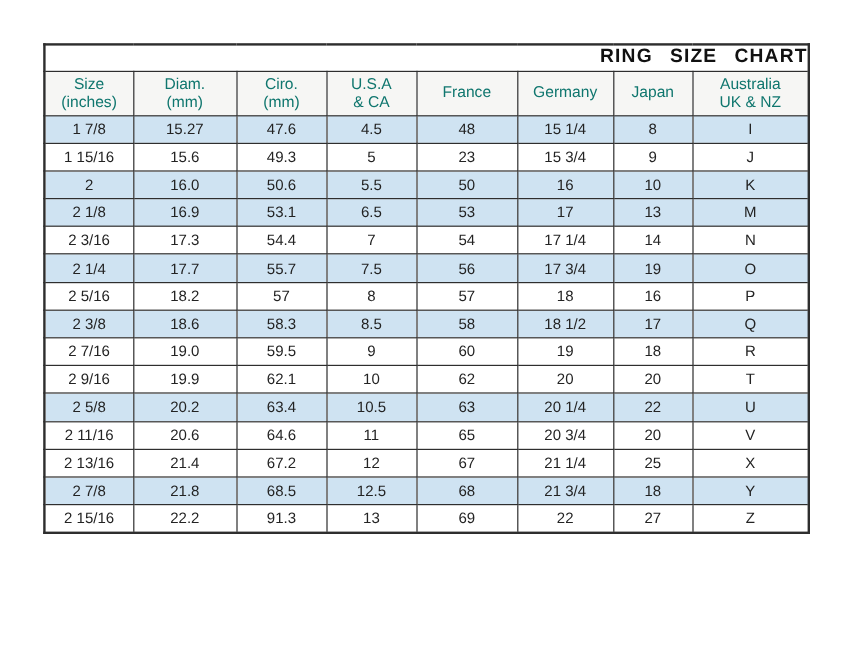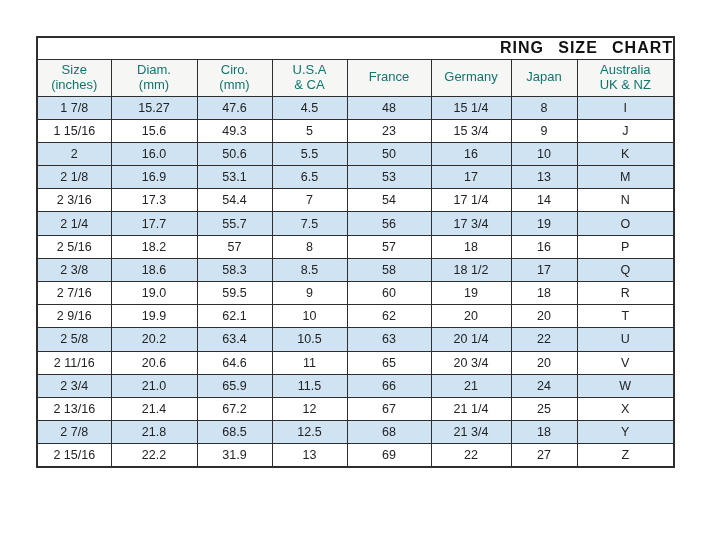--- a/index.html
+++ b/index.html
@@ -236,30 +236,20 @@
         <tr class="plain">
           <td>2 11/16</td>
           <td>20.6</td>
           <td>64.6</td>
           <td>11</td>
           <td>65</td>
           <td>20 3/4</td>
           <td>20</td>
           <td>V</td>
         </tr>
-        <tr class="alt">
-          <td>2 3/4</td>
-          <td>21.0</td>
-          <td>65.9</td>
-          <td>11.5</td>
-          <td>66</td>
-          <td>21</td>
-          <td>24</td>
-          <td>W</td>
-        </tr>
         <tr class="plain">
           <td>2 13/16</td>
           <td>21.4</td>
           <td>67.2</td>
           <td>12</td>
           <td>67</td>
           <td>21 1/4</td>
           <td>25</td>
           <td>X</td>
         </tr>
@@ -269,21 +259,21 @@
           <td>68.5</td>
           <td>12.5</td>
           <td>68</td>
           <td>21 3/4</td>
           <td>18</td>
           <td>Y</td>
         </tr>
         <tr class="plain">
           <td>2 15/16</td>
           <td>22.2</td>
-          <td>31.9</td>
+          <td>91.3</td>
           <td>13</td>
           <td>69</td>
           <td>22</td>
           <td>27</td>
           <td>Z</td>
         </tr>
       </tbody>
   </table>
 </div>
 

